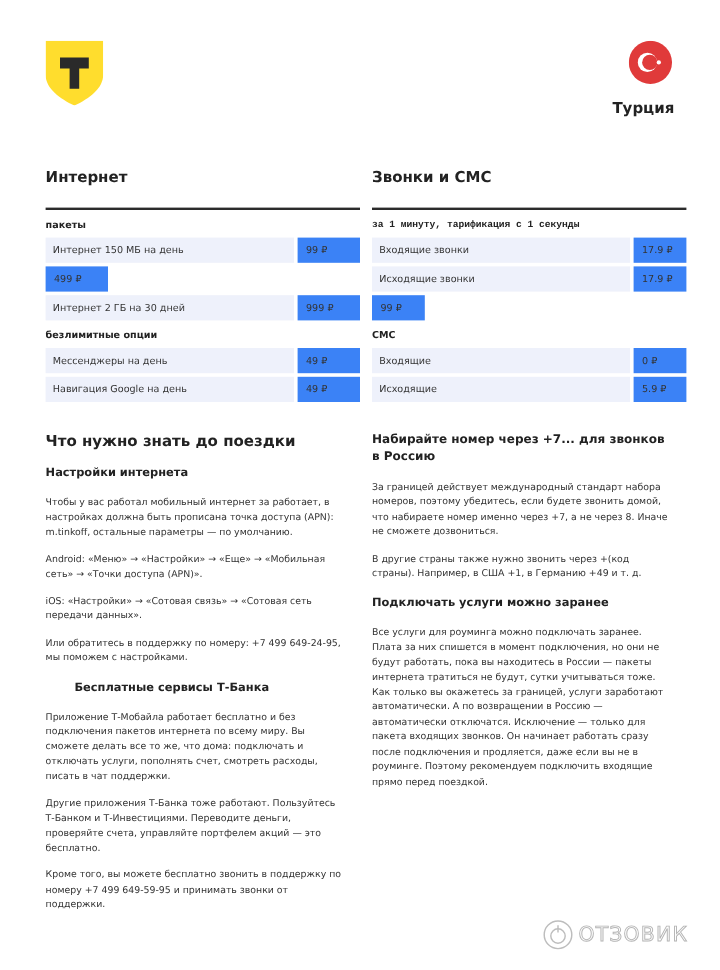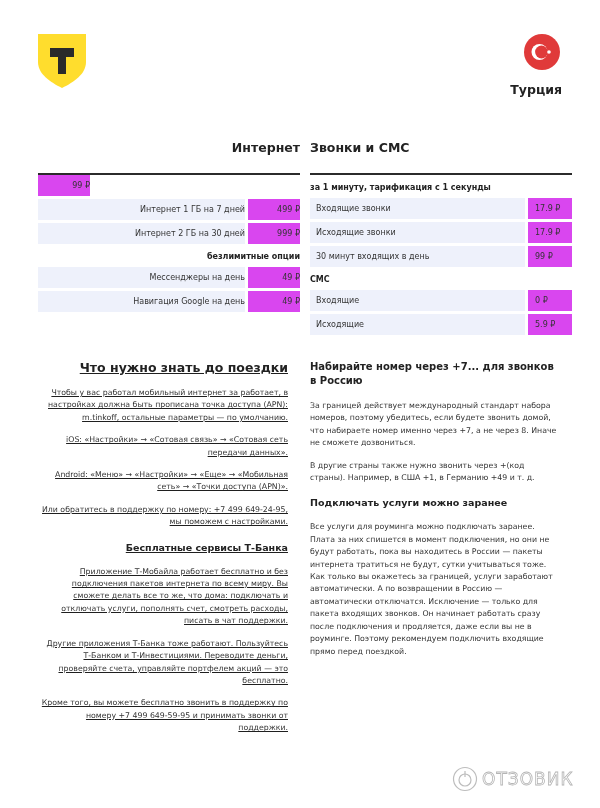--- a/index.html
+++ b/index.html
@@ -4,30 +4,30 @@
 <style>
   * { box-sizing: border-box; margin: 0; padding: 0; }
   html, body { width: 600px; height: 808px; background: #ffffff; overflow: hidden; }
   body { font-family: "DejaVu Sans", "Liberation Sans", sans-serif; color: #1f1f1f; position: relative; }
 
   .logo { position: absolute; left: 38px; top: 34px; width: 48px; height: 54px; }
   .flag { position: absolute; left: 524px; top: 34px; width: 36px; height: 36px; }
   .country { position: absolute; right: 38px; top: 82px; font-size: 12.5px; font-weight: bold; color: #222; }
 
   .col { position: absolute; width: 262px; }
-  .col-left { left: 38px; text-align: right; }
+  .col-left { left: 38px; }
   .col-right { left: 310px; }
 
   .section-title { font-size: 12.5px; font-weight: bold; color: #222; }
   .rule { height: 2px; background: #2b2b2b; margin-top: 18px; }
 
   .group-label { font-size: 8px; font-weight: bold; color: #222; height: 20px; line-height: 20px; }
   .row { display: flex; height: 21px; margin-bottom: 3px; }
   .cell-name { flex: 1; background: #eef1fb; font-size: 8px; color: #333; padding-left: 6px; line-height: 21px; margin-right: 3px; }
-  .cell-price { width: 52px; background: #d946ef; font-size: 8px; color: #333; padding-left: 7px; line-height: 21px; }
+  .cell-price { width: 52px; background: #3b82f6; font-size: 8px; color: #333; padding-left: 7px; line-height: 21px; }
 
   .h2 { font-size: 12.5px; font-weight: bold; color: #222; line-height: 16px; }
   .h3 { font-size: 9.5px; font-weight: bold; color: #222; line-height: 14px; }
   .p { font-size: 7.8px; color: #333; line-height: 12.4px; }
 </style>
 </head>
 <body>
 
 <div class="logo">
   <svg width="48" height="54" viewBox="0 0 48 54">
@@ -42,74 +42,75 @@
     <circle cx="15.5" cy="18" r="8" fill="#ffffff"></circle>
     <circle cx="17.5" cy="18" r="6.4" fill="#e03a3a"></circle>
     <circle cx="25" cy="18" r="1.8" fill="#ffffff"></circle>
   </svg>
 </div>
 <div class="country">Турция</div>
 
 <div class="col col-left" style="top:140px;">
   <div class="section-title">Интернет</div>
   <div class="rule"></div>
+  <div class="group-label" style="margin-top:3px;">пакеты</div>
   <div class="row">
+    <div class="cell-name">Интернет 150 МБ на день</div>
     <div class="cell-price">99 ₽</div>
   </div>
   <div class="row">
-    <div class="cell-name">Интернет 1 ГБ на 7 дней</div>
     <div class="cell-price">499 ₽</div>
   </div>
   <div class="row">
     <div class="cell-name">Интернет 2 ГБ на 30 дней</div>
     <div class="cell-price">999 ₽</div>
   </div>
   <div class="group-label">безлимитные опции</div>
   <div class="row">
     <div class="cell-name">Мессенджеры на день</div>
     <div class="cell-price">49 ₽</div>
   </div>
   <div class="row">
     <div class="cell-name">Навигация Google на день</div>
     <div class="cell-price">49 ₽</div>
   </div>
 </div>
 
 <div class="col col-right" style="top:140px;">
   <div class="section-title">Звонки и СМС</div>
   <div class="rule"></div>
-  <div class="group-label" style="margin-top:3px;">за 1 минуту, тарификация с 1 секунды</div>
+  <div class="group-label" style="margin-top:3px;font-family:Liberation Mono, monospace;">за 1 минуту, тарификация с 1 секунды</div>
   <div class="row">
     <div class="cell-name">Входящие звонки</div>
     <div class="cell-price" style="width:44px;">17.9 ₽</div>
   </div>
   <div class="row">
     <div class="cell-name">Исходящие звонки</div>
     <div class="cell-price" style="width:44px;">17.9 ₽</div>
   </div>
   <div class="row">
-    <div class="cell-name">30 минут входящих в день</div>
     <div class="cell-price" style="width:44px;">99 ₽</div>
   </div>
   <div class="group-label">СМС</div>
   <div class="row">
     <div class="cell-name">Входящие</div>
     <div class="cell-price" style="width:44px;">0 ₽</div>
   </div>
   <div class="row">
     <div class="cell-name">Исходящие</div>
     <div class="cell-price" style="width:44px;">5.9 ₽</div>
   </div>
 </div>
 
-<div class="col col-left" style="top:360px; width:250px;text-decoration:underline;">
+<div class="col col-left" style="top:360px; width:250px;">
   <div class="h2">Что нужно знать до поездки</div>
+  <div class="h3" style="margin-top:12px;">Настройки интернета</div>
   <div class="p" style="margin-top:11px;">Чтобы у вас работал мобильный интернет за работает, в настройках должна быть прописана точка доступа (APN): m.tinkoff, остальные параметры — по умолчанию.</div>
+  <div class="p" style="margin-top:10px;">Android: «Меню» → «Настройки» → «Еще» → «Мобильная сеть» → «Точки доступа (APN)».</div>
   <div class="p" style="margin-top:10px;">iOS: «Настройки» → «Сотовая связь» → «Сотовая сеть передачи данных».</div>
-  <div class="p" style="margin-top:10px;">Android: «Меню» → «Настройки» → «Еще» → «Мобильная сеть» → «Точки доступа (APN)».</div>
   <div class="p" style="margin-top:10px;">Или обратитесь в поддержку по номеру: +7 499 649-24-95, мы поможем с настройками.</div>
   <div class="h3" style="margin-top:12px;margin-left:24px;">Бесплатные сервисы Т-Банка</div>
   <div class="p" style="margin-top:11px;">Приложение Т-Мобайла работает бесплатно и без подключения пакетов интернета по всему миру. Вы сможете делать все то же, что дома: подключать и отключать услуги, пополнять счет, смотреть расходы, писать в чат поддержки.</div>
   <div class="p" style="margin-top:10px;">Другие приложения Т-Банка тоже работают. Пользуйтесь Т-Банком и Т-Инвестициями. Переводите деньги, проверяйте счета, управляйте портфелем акций — это бесплатно.</div>
   <div class="p" style="margin-top:10px;">Кроме того, вы можете бесплатно звонить в поддержку по номеру +7 499 649-59-95 и принимать звонки от поддержки.</div>
 </div>
 
 <div class="col col-right" style="top:360px; width:250px;">
   <div class="h3" style="font-size:10px;">Набирайте номер через +7... для звонков в Россию</div>
   <div class="p" style="margin-top:12px;">За границей действует международный стандарт набора номеров, поэтому убедитесь, если будете звонить домой, что набираете номер именно через +7, а не через 8. Иначе не сможете дозвониться.</div>

